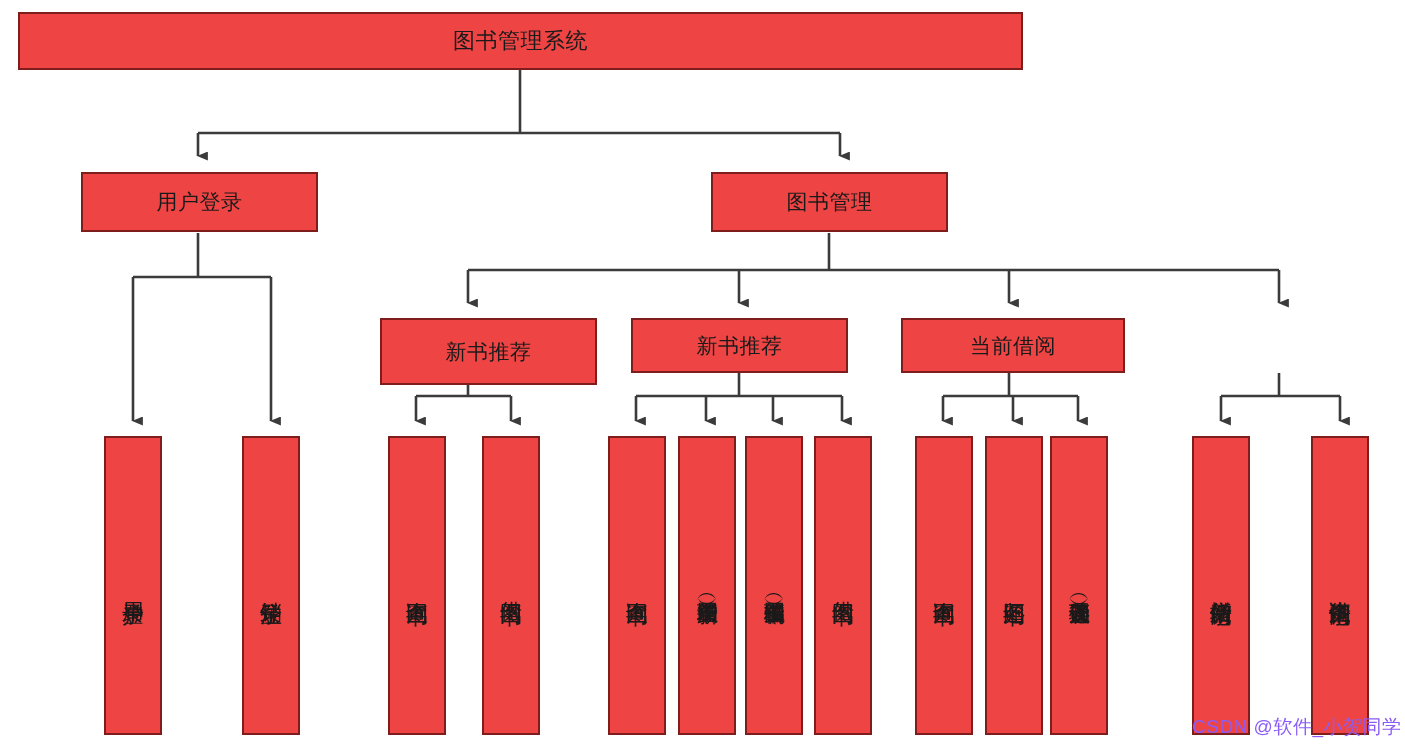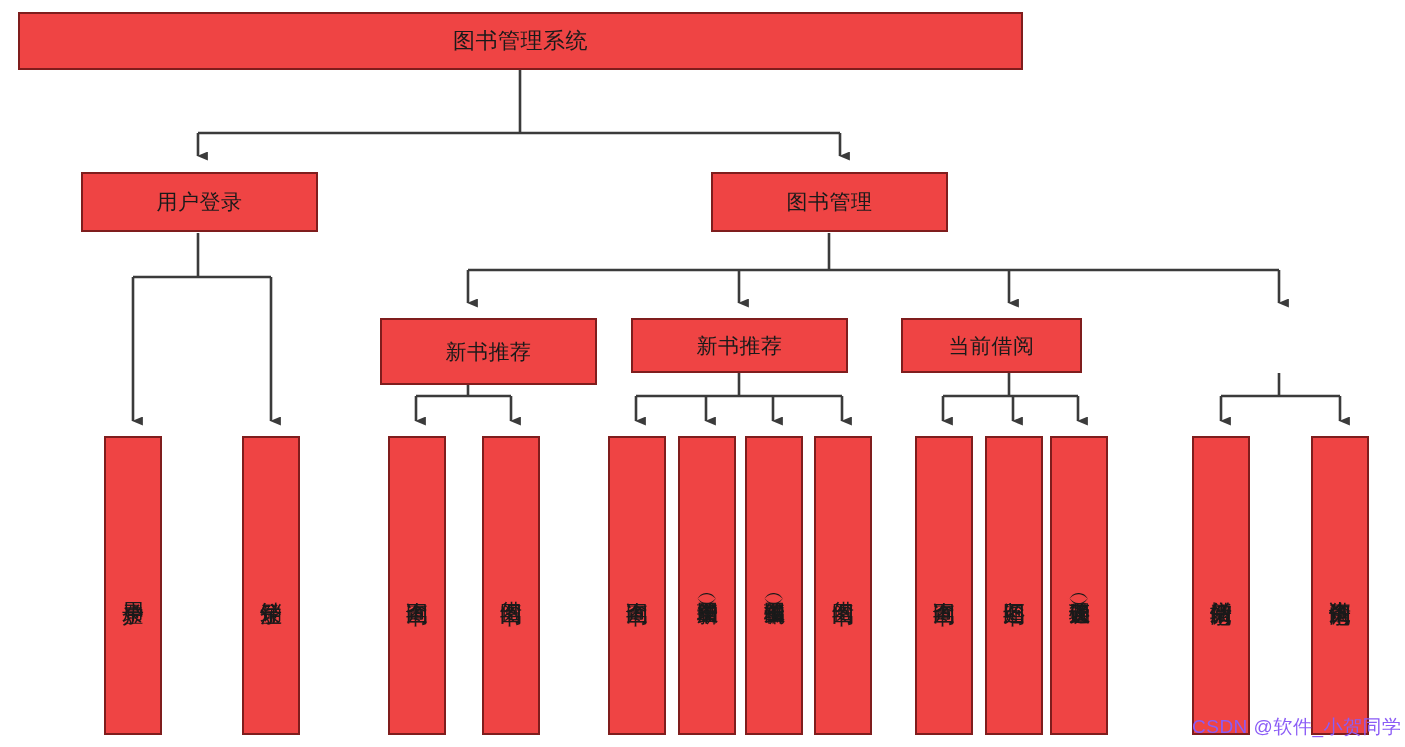--- a/index.html
+++ b/index.html
@@ -131,21 +131,21 @@
   <div class="node node-h" style="left:711px; top:172px; width:237px; height:60px;">
     <span>图书管理</span>
   </div>
 
   <div class="node node-h" style="left:380px; top:318px; width:217px; height:67px;">
     <span>新书推荐</span>
   </div>
   <div class="node node-h" style="left:631px; top:318px; width:217px; height:55px;">
     <span>新书推荐</span>
   </div>
-  <div class="node node-h" style="left:901px; top:318px; width:181px; height:55px;">
+  <div class="node node-h" style="left:901px; top:318px; width:224px; height:55px;">
     <span>当前借阅</span>
   </div>
 
   <div class="node node-v" style="left:104px; top:436px; width:58px; height:299px;">
     <span>用户登录</span>
   </div>
   <div class="node node-v" style="left:242px; top:436px; width:58px; height:299px;">
     <span>注销登录</span>
   </div>
 

